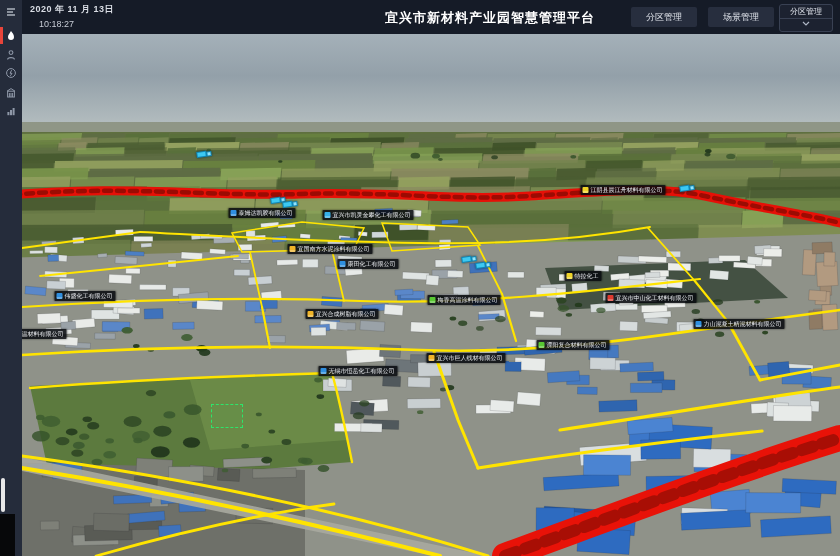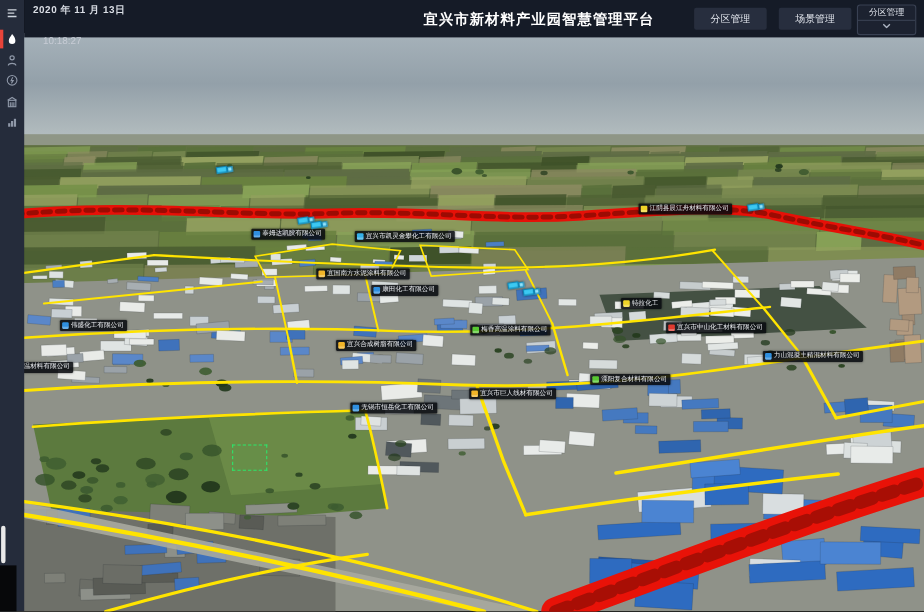--- a/index.html
+++ b/index.html
@@ -9,21 +9,21 @@
 
   
   #map{position:absolute;inset:0;}
   #scene{position:absolute;left:0;top:0;}
 
   
   #header{position:absolute;left:22px;top:0;right:0;height:34px;
           background:var(--header-bg,#151b27);z-index:30;}
   #datetime{position:absolute;left:8px;top:3px;color:#d9dde4;}
   #date{font-size:9px;font-weight:bold;letter-spacing:.5px;}
-  #time{font-size:9px;margin-top:16px;padding-left:9px;color:#c7ccd5;}
+  #time{font-size:9px;margin-top:3px;padding-left:9px;color:#c7ccd5;}
   #title{position:absolute;left:468px;top:9px;transform:translateX(-50%);
          color:#ffffff;font-size:13px;font-weight:bold;letter-spacing:1px;white-space:nowrap;}
   #hbtns{position:absolute;right:66px;top:7px;display:flex;gap:11px;}
   .hbtn{height:20px;line-height:20px;padding:0 15px;background:#272e3e;color:#dfe3ea;
         font-size:9px;border-radius:2px;cursor:pointer;white-space:nowrap;}
   #dropdown{position:absolute;right:7px;top:4px;width:52px;height:26px;
             background:#1c2230;border:1px solid #394153;border-radius:3px;
             display:flex;flex-direction:column;align-items:center;cursor:pointer;}
   #dropdown .dd-label{font-size:8px;color:#e4e8f0;line-height:13px;width:100%;
             text-align:center;border-bottom:1px solid #394153;}

